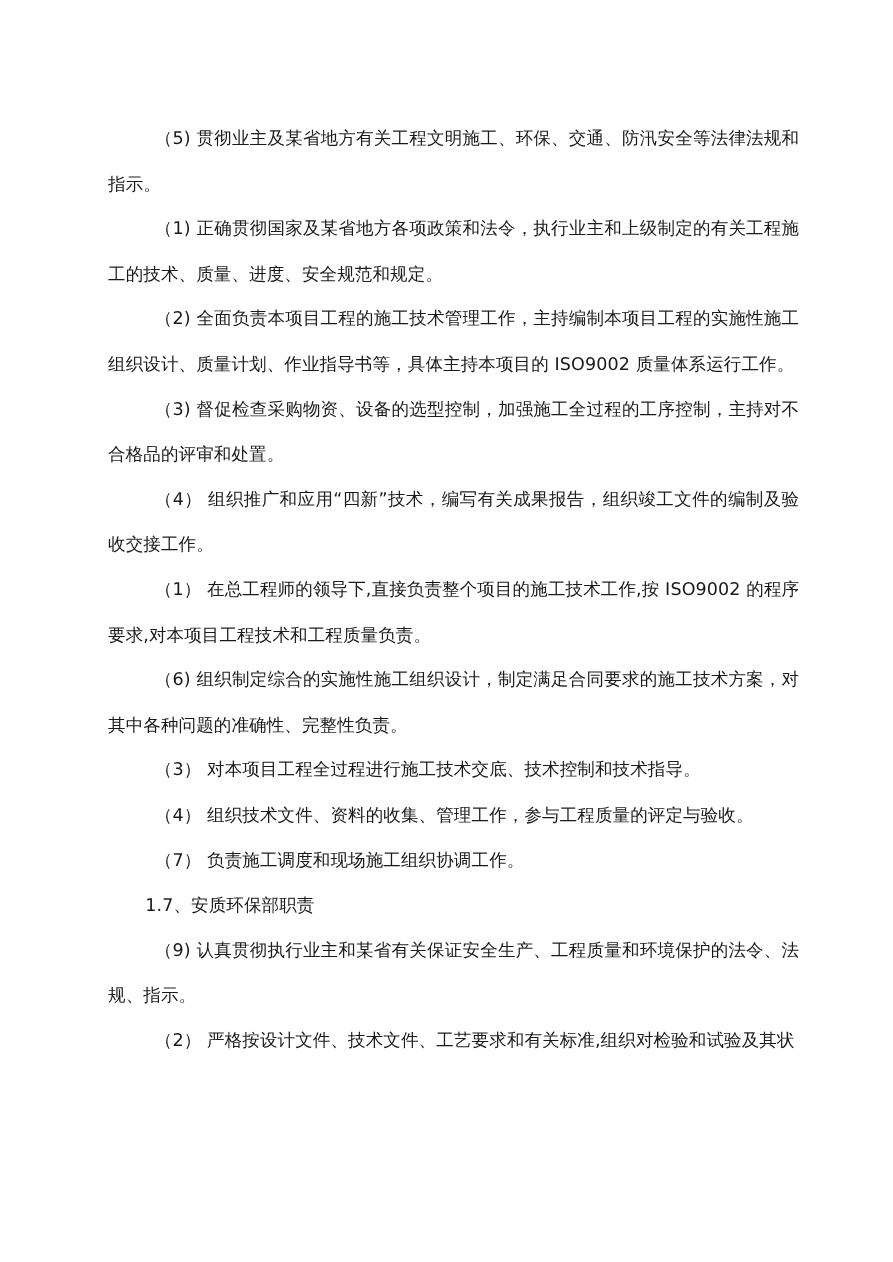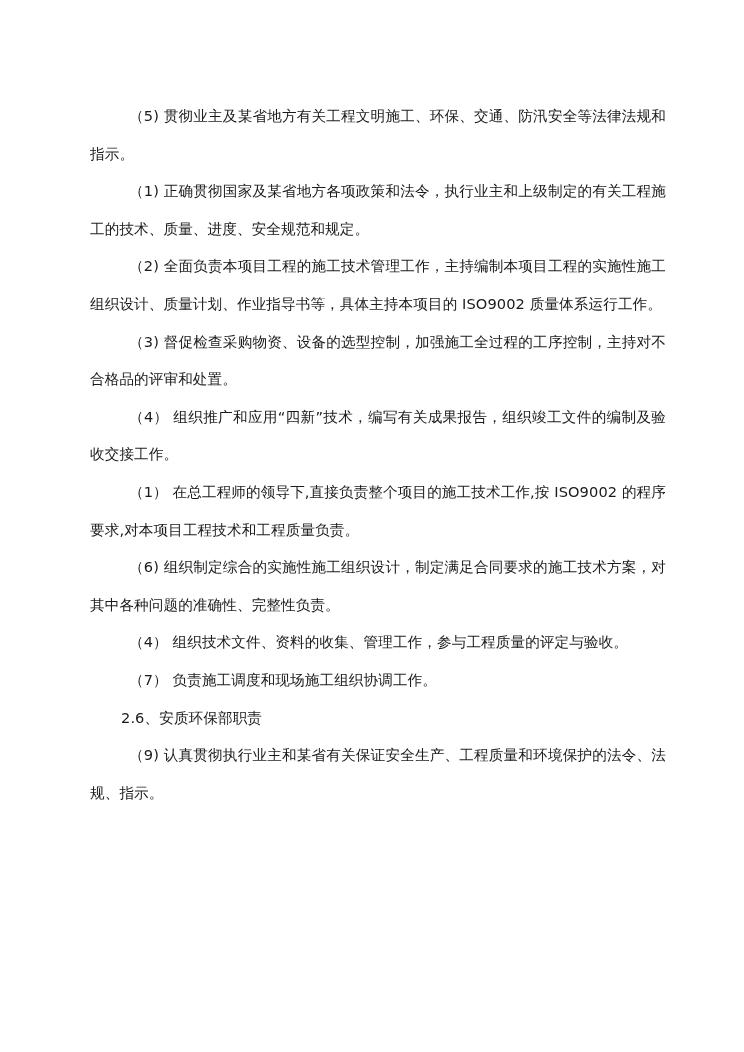--- a/index.html
+++ b/index.html
@@ -17,18 +17,20 @@
 
 <div class="page">
   <div class="body-text">
     <p class="para item">（5) 贯彻业主及某省地方有关工程文明施工、环保、交通、防汛安全等法律法规和指示。</p>
     <p class="para item">（1) 正确贯彻国家及某省地方各项政策和法令，执行业主和上级制定的有关工程施工的技术、质量、进度、安全规范和规定。</p>
     <p class="para item">（2) 全面负责本项目工程的施工技术管理工作，主持编制本项目工程的实施性施工组织设计、质量计划、作业指导书等，具体主持本项目的 ISO9002 质量体系运行工作。</p>
     <p class="para item">（3) 督促检查采购物资、设备的选型控制，加强施工全过程的工序控制，主持对不合格品的评审和处置。</p>
     <p class="para item">（4） 组织推广和应用“四新”技术，编写有关成果报告，组织竣工文件的编制及验收交接工作。</p>
     <p class="para item">（1） 在总工程师的领导下,直接负责整个项目的施工技术工作,按 ISO9002 的程序要求,对本项目工程技术和工程质量负责。</p>
     <p class="para item">（6) 组织制定综合的实施性施工组织设计，制定满足合同要求的施工技术方案，对其中各种问题的准确性、完整性负责。</p>
+    <p class="para item">（3） 对本项目工程全过程进行施工技术交底、技术控制和技术指导。</p>
     <p class="para item">（4） 组织技术文件、资料的收集、管理工作，参与工程质量的评定与验收。</p>
     <p class="para item">（7） 负责施工调度和现场施工组织协调工作。</p>
-    <p class="para heading">2.6、安质环保部职责</p>
+    <p class="para heading">1.7、安质环保部职责</p>
     <p class="para item">（9) 认真贯彻执行业主和某省有关保证安全生产、工程质量和环境保护的法令、法规、指示。</p>
+    <p class="para item">（2） 严格按设计文件、技术文件、工艺要求和有关标准,组织对检验和试验及其状</p>
   </div>
 </div>
 
 </body></html>

